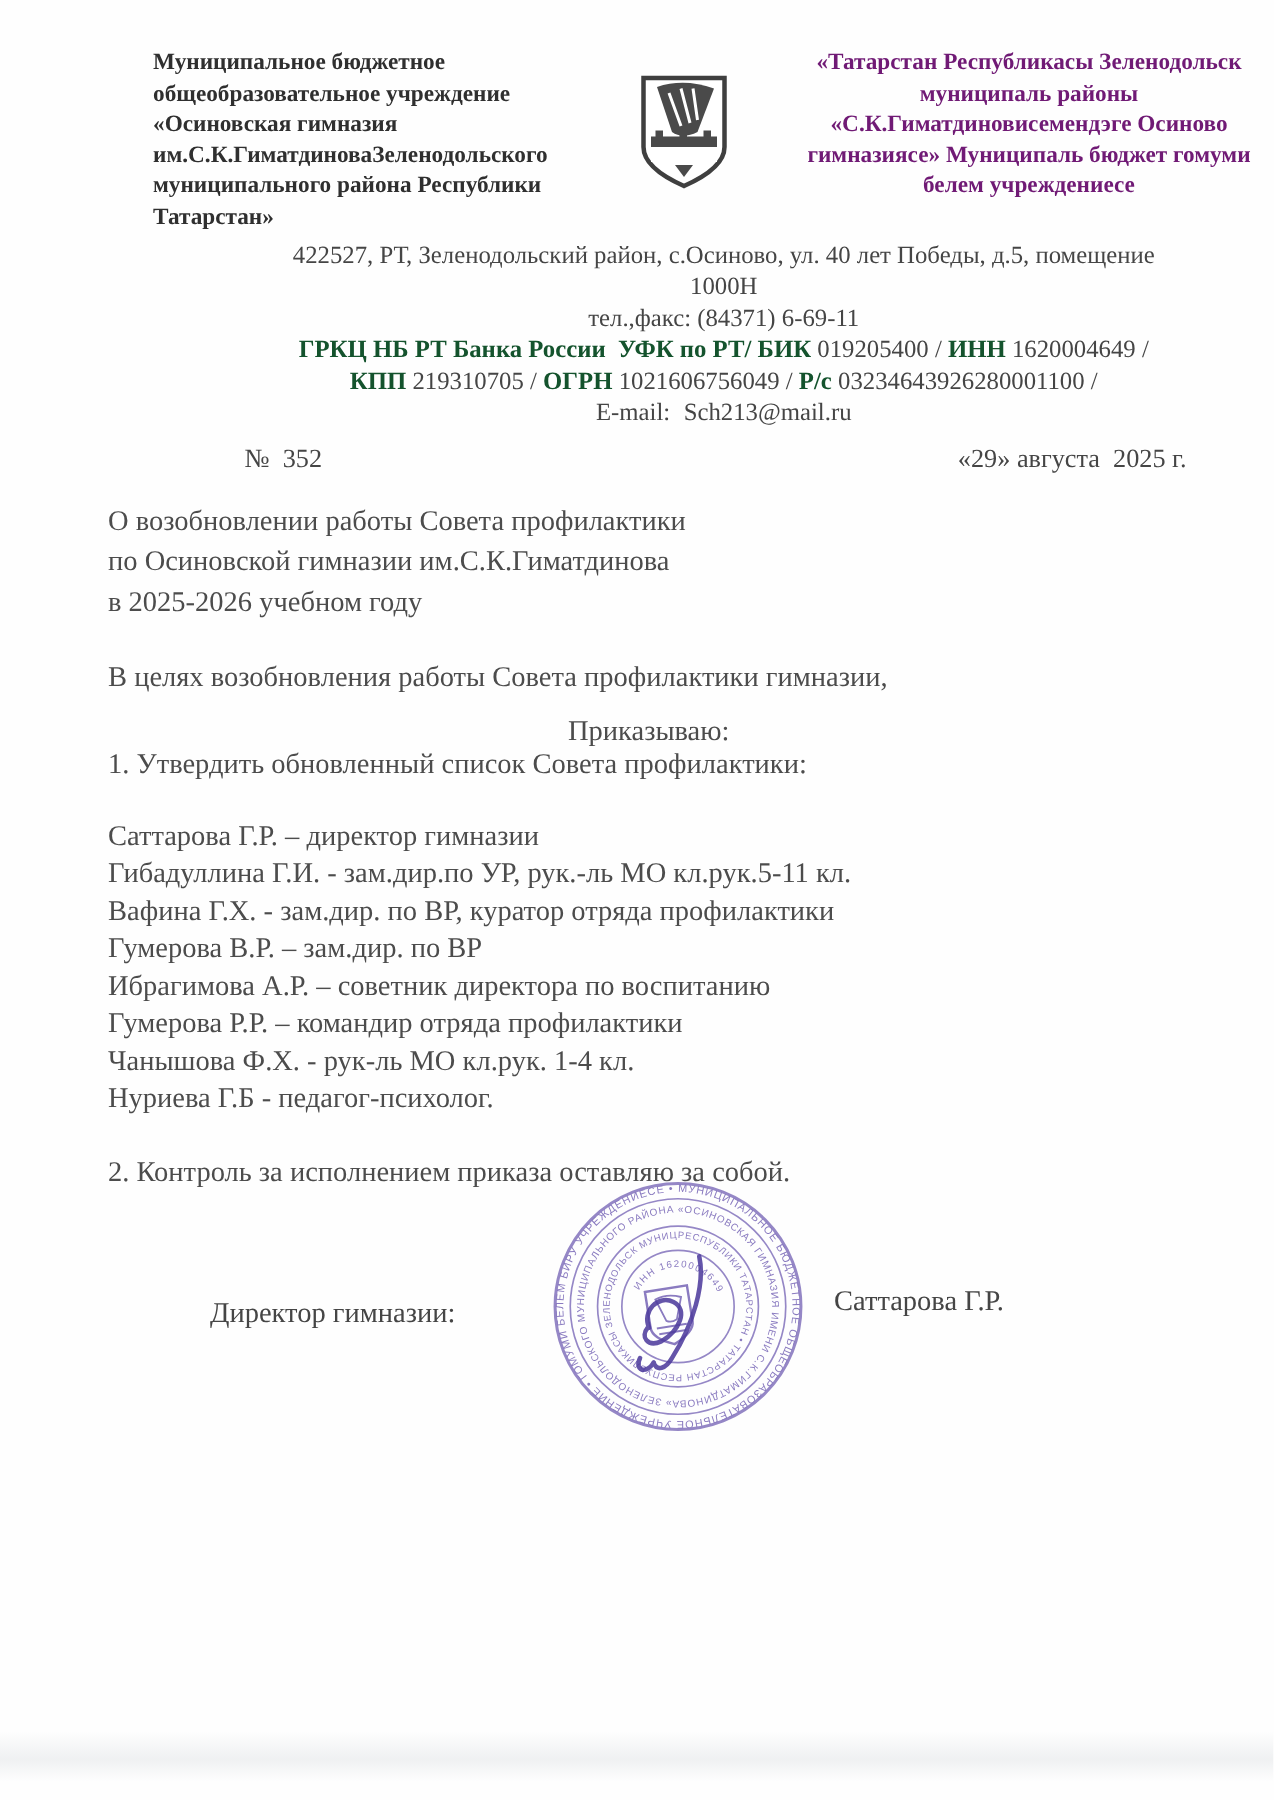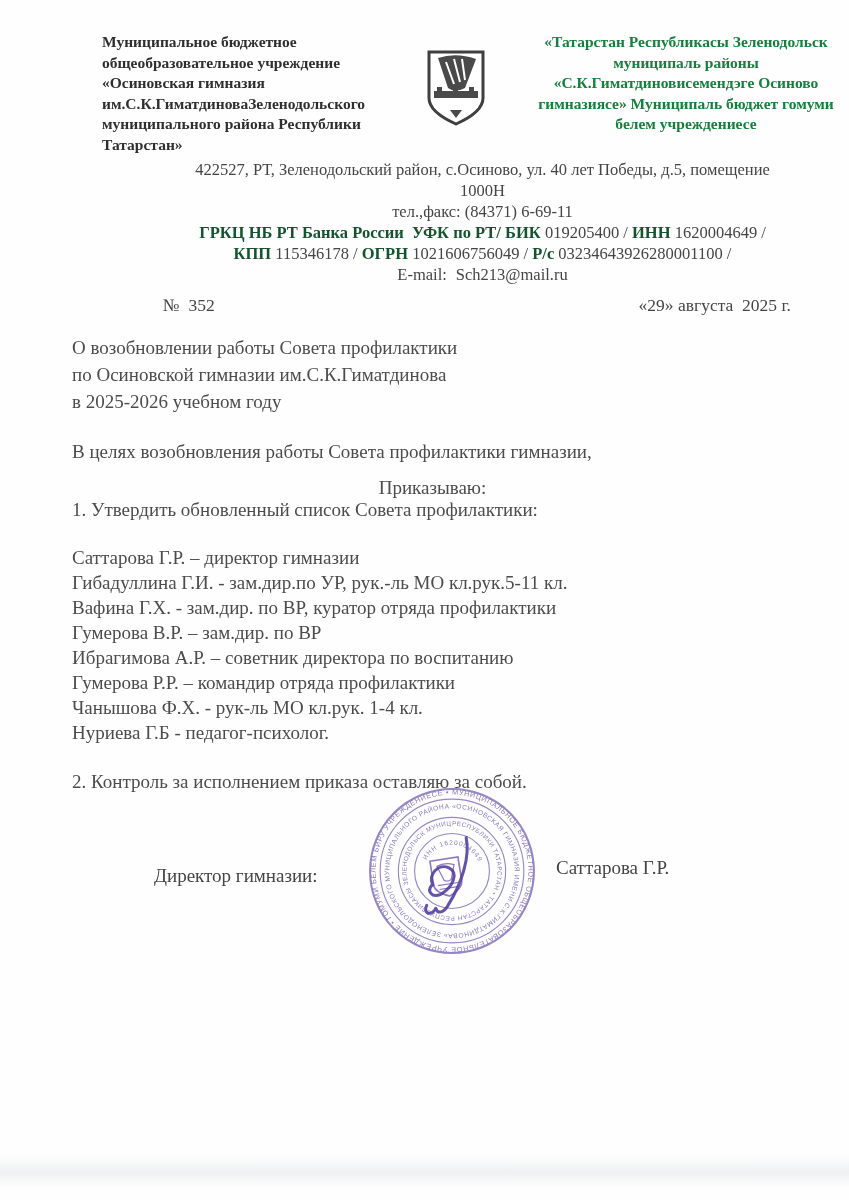--- a/index.html
+++ b/index.html
@@ -9,21 +9,21 @@
     font-family:"Liberation Serif","DejaVu Serif",serif;
     color:#454545;
     position:relative; overflow:hidden;
   }
   .page { position:absolute; inset:0; }
 
   
   .header { display:flex; align-items:flex-start; padding:32px 10px 0 102px; }
   .org-left  { width:302px; text-align:left; font-weight:700; font-size:15.5px; line-height:20.5px; color:#2f2f2f; }
   .arms-wrap { width:104px; display:flex; justify-content:center; padding-top:16px; }
-  .org-right { width:306px; margin-left:auto; text-align:center; font-weight:700; font-size:15.5px; line-height:20.5px; color:#15803d; }
+  .org-right { width:306px; margin-left:auto; text-align:center; font-weight:700; font-size:15.5px; line-height:20.5px; color:#701a75; }
 
   
   .contact { margin-top:4px; text-align:center; padding-left:128px; padding-right:12px;
              font-size:16.5px; line-height:21px; }
   .contact .line { white-space:pre-wrap; }
   .bld { font-weight:700; color:#14532d; }
   .email { margin-left:9px; }
 
   
   .numrow { display:flex; justify-content:space-between; padding:10px 58px 0 163px;
@@ -33,21 +33,21 @@
   .body-block { padding-left:72px; padding-right:56px; font-size:19px; color:#4c4c4c; }
   .subject   { margin-top:18px; line-height:27px; }
   .intro     { margin-top:26px; }
   .directive { margin-top:14px; text-align:center; }
   .item1     { margin-top:0px; }
   .members   { margin-top:24px; line-height:25px; }
   .item2     { margin-top:26px; }
 
   
   .sigrow { position:relative; margin-top:10px; height:210px; font-size:19px; }
-  .sig-label { position:absolute; left:154px; top:62px; }
+  .sig-label { position:absolute; left:140px; top:62px; }
   .sig-name  { position:absolute; left:556px; top:54px; }
   .stamp { position:absolute; left:366px; top:-18px; width:172px; height:172px; }
 
   .scan-shadow { position:absolute; left:0; right:0; bottom:12px; height:34px;
                  background:linear-gradient(180deg, rgba(255,255,255,0) 0%, rgba(205,210,214,0.30) 55%, rgba(255,255,255,0) 100%); }
 </style>
 </head>
 <body>
 
 <div class="page">
@@ -70,21 +70,21 @@
     </div>
 
     <div class="org-right">«Татарстан Республикасы Зеленодольск муниципаль районы «С.К.Гиматдиновисемендэге Осиново гимназиясе» Муниципаль бюджет гомуми белем учреждениесе</div>
   </div>
 
   <div class="contact">
     <div class="line">422527, РТ, Зеленодольский район, с.Осиново, ул. 40 лет Победы, д.5, помещение</div>
     <div class="line">1000Н</div>
     <div class="line">тел.,факс: (84371) 6-69-11</div>
     <div class="line"><span class="bld">ГРКЦ НБ РТ Банка России  </span><span class="bld">УФК по РТ/ БИК</span><span> 019205400 / </span><span class="bld">ИНН</span><span> 1620004649 /</span></div>
-    <div class="line"><span class="bld">КПП</span><span> 115346178 / </span><span class="bld">ОГРН</span><span> 1021606756049 / </span><span class="bld">Р/с</span><span> 03234643926280001100 /</span></div>
+    <div class="line"><span class="bld">КПП</span><span> 219310705 / </span><span class="bld">ОГРН</span><span> 1021606756049 / </span><span class="bld">Р/с</span><span> 03234643926280001100 /</span></div>
     <div class="line"><span>E-mail:</span><span class="email">Sch213@mail.ru</span></div>
   </div>
 
   <div class="numrow">
     <span>№  352</span>
     <span>«29» августа  2025 г.</span>
   </div>
 
   <div class="body-block">
     <div class="subject">

